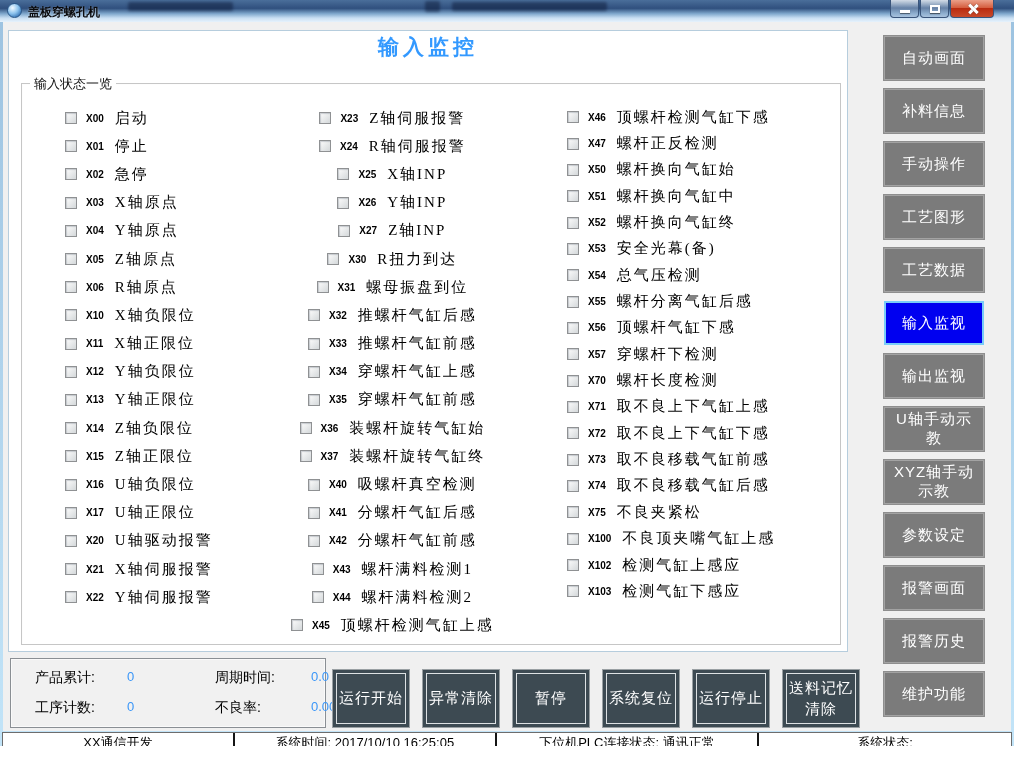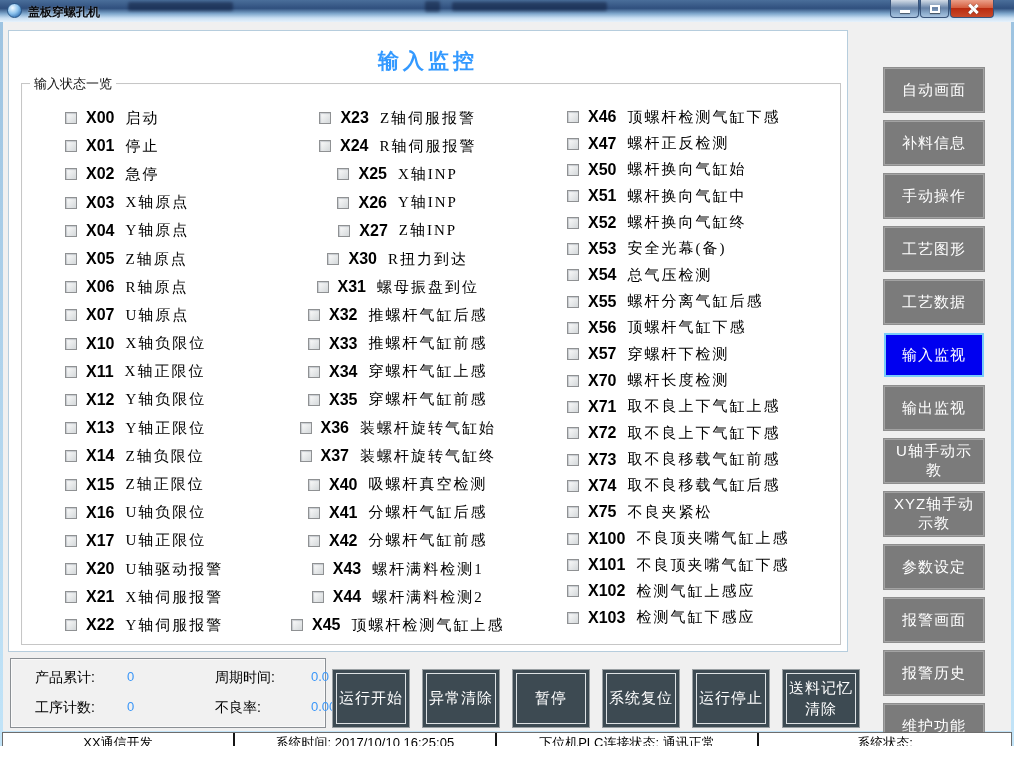--- a/index.html
+++ b/index.html
@@ -27,37 +27,37 @@
   .glyph-close { position:absolute; left:16px; top:3px; width:12px; height:12px; }
   .glyph-close i { position:absolute; left:5px; top:0; width:2.5px; height:12px; background:#fff; box-shadow:0 0 1px rgba(0,0,0,.6); }
   .glyph-close i:first-child { transform:rotate(45deg); }
   .glyph-close i:last-child { transform:rotate(-45deg); }
 
   
   .body-bg { position:absolute; left:3px; top:22px; width:1008px; height:709px; background:#f0f0f0; }
 
   .content-panel { position:absolute; left:8px; top:30px; width:840px; height:622px;
     background:#fff; border:1px solid #b6cddd; }
-  .page-title { margin-top:16px; text-align:center; font-size:21px; font-weight:bold;
+  .page-title { margin-top:2px; text-align:center; font-size:21px; font-weight:bold;
     letter-spacing:4px; color:#3399ff; }
   .groupbox { position:absolute; left:12px; top:52px; width:820px; height:562px;
     border:1px solid #c6c6c6; box-shadow:1px 1px 0 #fdfdfd inset; }
   .groupbox-label { position:absolute; left:8px; top:-9px; background:#fff; padding:0 4px;
     font-size:13px; color:#111; }
   .col { position:absolute; top:20px; display:flex; flex-direction:column; }
   #col-0 { left:43px; } #col-1 { left:269px;align-items:center; } #col-2 { left:545px; }
   .irow { display:flex; align-items:center; height:28.2px; white-space:nowrap; }
   #col-2 .irow { height:26.35px; }
   .cb { width:12px; height:12px; border:1px solid #8f9193; margin-right:9px; flex:none;
     background:linear-gradient(135deg,#fdfdfd,#d4d8da); box-shadow:inset 1px 1px 1px rgba(120,130,140,.35); }
-  .code { font-size:16px; font-weight:bold; color:#000; margin-right:11px; }
+  .code { font-size:10px; font-weight:bold; color:#000; margin-right:11px; }
   .clabel { font-size:15px; color:#000; letter-spacing:2px; font-family:"Liberation Serif", serif; }
 
   
-  .sidebar { position:absolute; left:884px; top:36px; width:100px; display:flex; flex-direction:column; gap:9px;margin-top:32px; }
+  .sidebar { position:absolute; left:884px; top:36px; width:100px; display:flex; flex-direction:column; gap:9px; }
   .side-btn { height:44px; background:#7b7b7b; border:1px solid #a3a3a3; outline:1px solid #8e8e8e;
     color:#fff; font-size:15px; letter-spacing:1px; line-height:1.25;
     display:flex; align-items:center; justify-content:center; text-align:center; padding:1px 4px; cursor:default; }
   .side-btn.active { background:#0000f0; border:2px solid #79ccf8; outline:none; }
 
   
   .stats { position:absolute; left:10px; top:658px; width:316px; height:70px;
     background:#f1f1f1; border:1px solid #8a8f94; box-shadow:inset 1px 1px 0 #fafafa, inset -1px -1px 0 #fafafa;
     display:grid; grid-template-columns:92px 88px 96px 1fr; align-content:center; row-gap:12px; padding-left:24px; }
   .stat-label { font-size:14px; color:#000; }
@@ -141,25 +141,20 @@
             <span class="code">X05</span>
             <span class="clabel">Z轴原点</span>
           </div>
           <div class="irow">
             <span class="cb"></span>
             <span class="code">X06</span>
             <span class="clabel">R轴原点</span>
           </div>
           <div class="irow">
             <span class="cb"></span>
-            <span class="code">X07</span>
-            <span class="clabel">U轴原点</span>
-          </div>
-          <div class="irow">
-            <span class="cb"></span>
             <span class="code">X10</span>
             <span class="clabel">X轴负限位</span>
           </div>
           <div class="irow">
             <span class="cb"></span>
             <span class="code">X11</span>
             <span class="clabel">X轴正限位</span>
           </div>
           <div class="irow">
             <span class="cb"></span>
@@ -382,25 +377,20 @@
           </div>
           <div class="irow">
             <span class="cb"></span>
             <span class="code">X75</span>
             <span class="clabel">不良夹紧松</span>
           </div>
           <div class="irow">
             <span class="cb"></span>
             <span class="code">X100</span>
             <span class="clabel">不良顶夹嘴气缸上感</span>
-          </div>
-          <div class="irow">
-            <span class="cb"></span>
-            <span class="code">X101</span>
-            <span class="clabel">不良顶夹嘴气缸下感</span>
           </div>
           <div class="irow">
             <span class="cb"></span>
             <span class="code">X102</span>
             <span class="clabel">检测气缸上感应</span>
           </div>
           <div class="irow">
             <span class="cb"></span>
             <span class="code">X103</span>
             <span class="clabel">检测气缸下感应</span>

